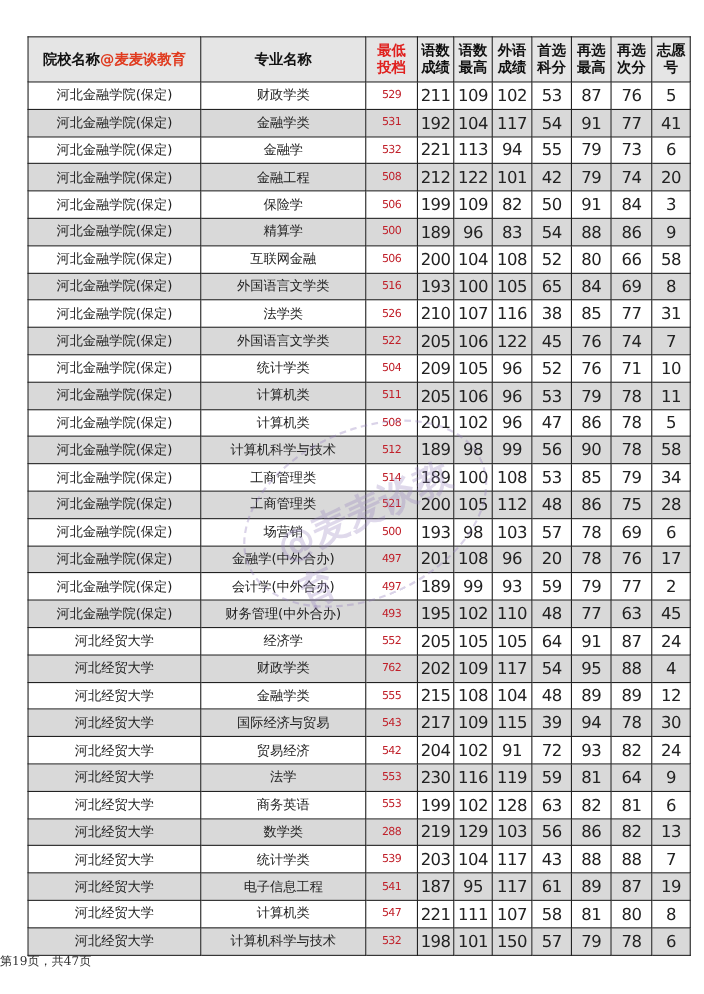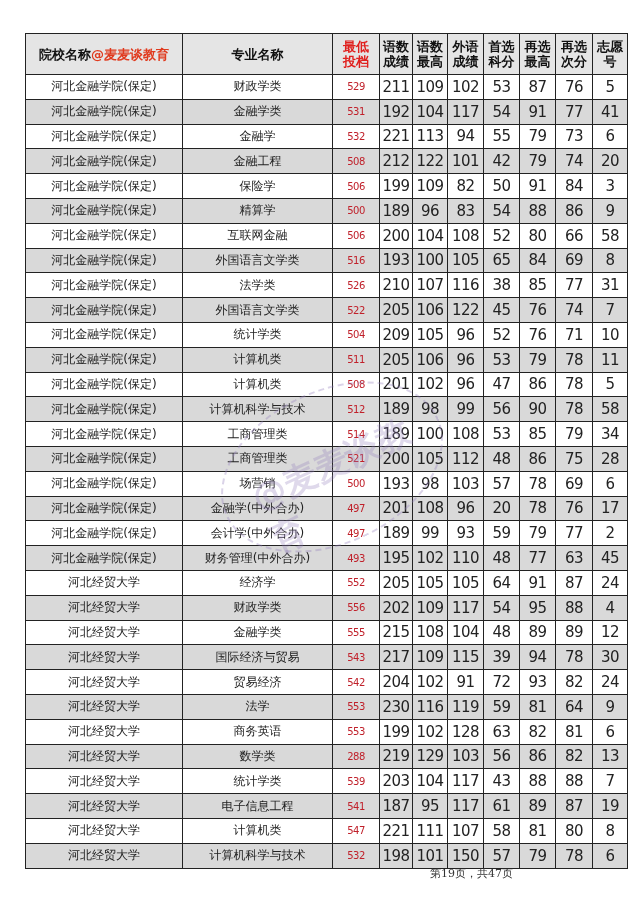--- a/index.html
+++ b/index.html
@@ -7,21 +7,21 @@
   table.sheet { position:absolute; left:25px; top:33px; border-collapse:collapse; table-layout:fixed; }
   table.sheet td, table.sheet th { border:1.5px solid #222; padding:0; text-align:center; vertical-align:middle; overflow:hidden; white-space:nowrap; }
   th { background:#e5e5e5; font-weight:bold; font-size:13px; line-height:15px; color:#111; height:40px;margin-top:44px; }
   th .brand { color:#e03a1e; }
   th.red { color:#e0201e; }
   td { height:23.8px; font-size:12px; color:#222; }
   td.num { font-family:"DejaVu Sans", sans-serif; font-size:15px; letter-spacing:-0.5px; }
   td.low { color:#c0202a; font-size:10px; }
   tr.alt td { background:#d9d9d9; }
   td.school, td.major { font-size:12px; }
-  .footer { position:absolute; top:866px; left:0; width:513px; text-align:right; font-family:"DejaVu Serif", serif; font-size:11px; color:#333; }
+  .footer { position:absolute; top:866px; left:0; width:513px; text-align:left; font-family:"DejaVu Serif", serif; font-size:11px; color:#333; }
   .watermark { position:absolute; left:215px; top:390px; width:230px; height:150px; border:2px dashed rgba(150,130,190,0.35); border-radius:50%; transform:rotate(-25deg); pointer-events:none; }
   .watermark span { position:absolute; left:30px; top:50px; font-size:34px; color:rgba(150,130,190,0.3); font-weight:bold; }
 </style>
 </head>
 <body>
 
 <table class="sheet">
   <colgroup>
     <col style="width:157px">
       <col style="width:150px">
@@ -321,21 +321,21 @@
         <td class="num">105</td>
         <td class="num">105</td>
         <td class="num">64</td>
         <td class="num">91</td>
         <td class="num">87</td>
         <td class="num">24</td>
       </tr>
       <tr class="alt">
         <td class="school">河北经贸大学</td>
         <td class="major">财政学类</td>
-        <td class="num low">556</td>
+        <td class="num low">762</td>
         <td class="num">202</td>
         <td class="num">109</td>
         <td class="num">117</td>
         <td class="num">54</td>
         <td class="num">95</td>
         <td class="num">88</td>
         <td class="num">4</td>
       </tr>
       <tr>
         <td class="school">河北经贸大学</td>

